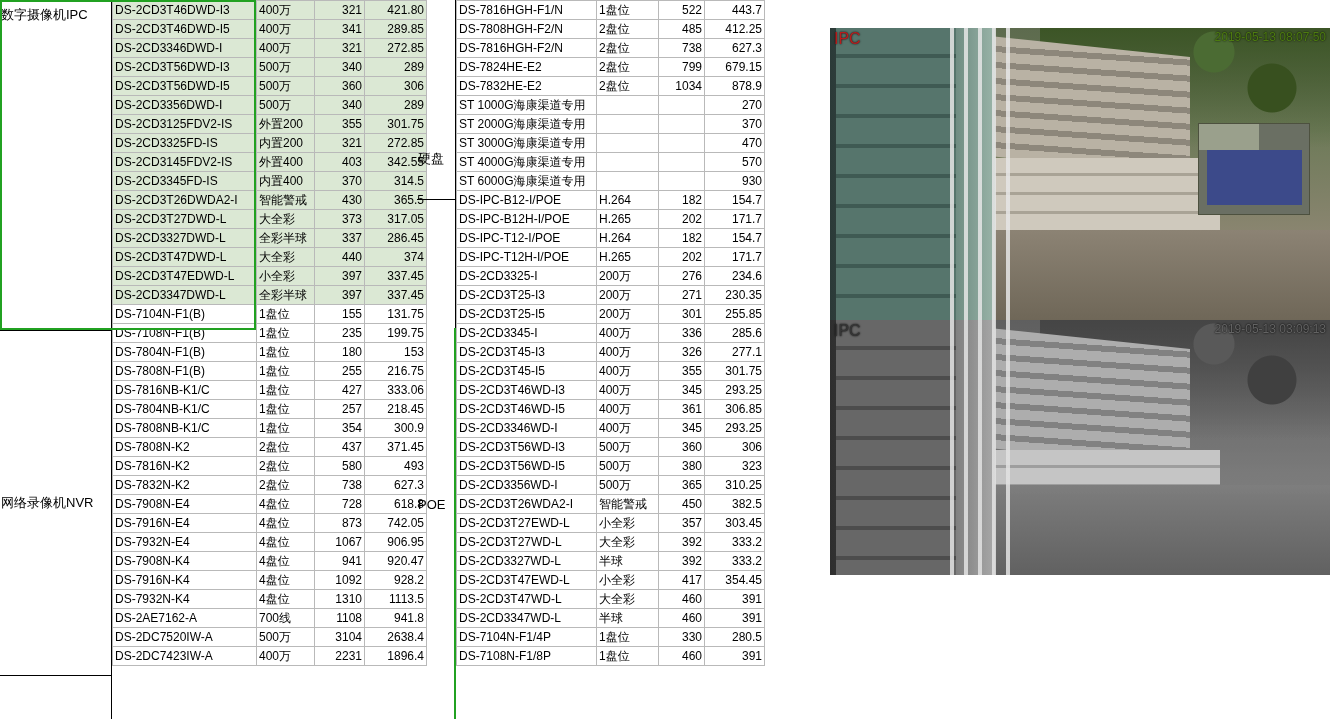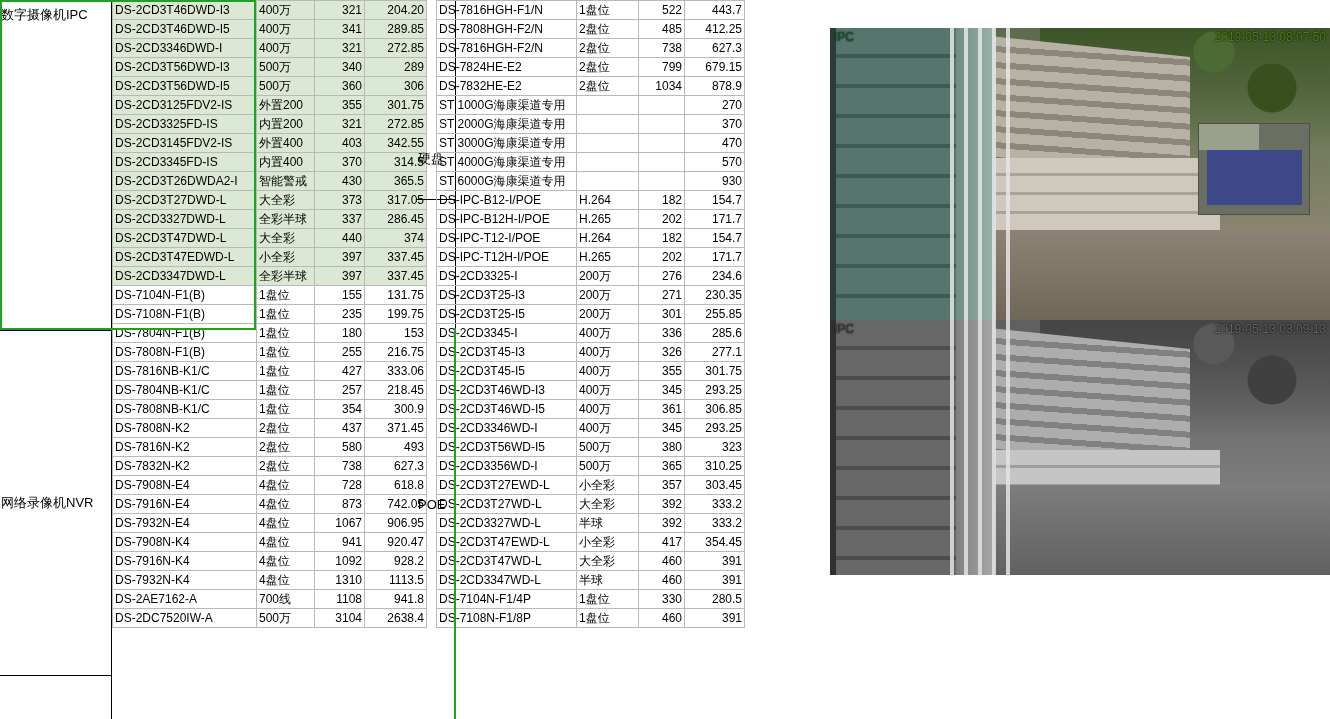--- a/index.html
+++ b/index.html
@@ -37,21 +37,21 @@
   }
   td.name{width:144px;text-align:left;}
   td.spec{width:58px;text-align:left;}
   td.n1{width:50px;text-align:right;}
   td.n2{width:62px;text-align:right;}
   .hl{background:#dbe8d4;}
 
   
   .tblA{position:absolute;left:112px;top:0;}
   
-  .tblB{position:absolute;left:436px;top:0;border-radius:15px;}
+  .tblB{position:absolute;left:456px;top:0;border-radius:15px;}
   .tblB td.name{width:140px;}
   .tblB td.spec{width:62px;}
   .tblB td.n1{width:46px;}
   .tblB td.n2{width:60px;}
 
   
   .sel-left{
     position:absolute;left:0;top:0;width:256px;height:330px;
     border:2px solid #21a121;box-sizing:border-box;pointer-events:none;
   }
@@ -69,21 +69,21 @@
 
   
   .vrule{position:absolute;left:455px;top:0;width:1px;height:719px;background:#000;}
   .hrule{position:absolute;left:417px;top:199px;width:39px;height:1px;background:#000;}
 
   
   .cam{position:absolute;overflow:hidden;}
   #cam-top{left:830px;top:28px;width:500px;height:292px;}
   #cam-bottom{left:830px;top:320px;width:500px;height:255px;}
   .cam .label{
-    position:absolute;left:4px;top:2px;color:#14532d;font-size:12px;
+    position:absolute;left:4px;top:2px;color:#b91c1c;font-size:16px;
     font-family:"Liberation Sans",sans-serif;text-shadow:0 0 2px #000;
   }
   .cam .ts{
     position:absolute;right:4px;top:2px;color:#4d7c0f;font-size:12px;
     font-family:"Liberation Sans",sans-serif;text-shadow:0 0 2px #000;
   }
   
   .scene{position:absolute;left:0;top:0;width:100%;height:100%;}
   .sky{position:absolute;left:0;top:0;width:100%;height:100%;
        background:linear-gradient(180deg,#5d6b4e 0%,#6d7a58 35%,#8a8570 70%,#9a9383 100%);}
@@ -128,21 +128,21 @@
       <span></span>
     </div>
   </div>
 
   <table class="sheet tblA">
     <tbody id="tblA-body">
         <tr>
           <td class="name hl">DS-2CD3T46DWD-I3</td>
           <td class="spec hl">400万</td>
           <td class="n1 hl">321</td>
-          <td class="n2 hl">204.20</td>
+          <td class="n2 hl">421.80</td>
         </tr>
         <tr>
           <td class="name hl">DS-2CD3T46DWD-I5</td>
           <td class="spec hl">400万</td>
           <td class="n1 hl">341</td>
           <td class="n2 hl">289.85</td>
         </tr>
         <tr>
           <td class="name hl">DS-2CD3346DWD-I</td>
           <td class="spec hl">400万</td>
@@ -155,20 +155,26 @@
           <td class="n1 hl">340</td>
           <td class="n2 hl">289</td>
         </tr>
         <tr>
           <td class="name hl">DS-2CD3T56DWD-I5</td>
           <td class="spec hl">500万</td>
           <td class="n1 hl">360</td>
           <td class="n2 hl">306</td>
         </tr>
         <tr>
+          <td class="name hl">DS-2CD3356DWD-I</td>
+          <td class="spec hl">500万</td>
+          <td class="n1 hl">340</td>
+          <td class="n2 hl">289</td>
+        </tr>
+        <tr>
           <td class="name hl">DS-2CD3125FDV2-IS</td>
           <td class="spec hl">外置200</td>
           <td class="n1 hl">355</td>
           <td class="n2 hl">301.75</td>
         </tr>
         <tr>
           <td class="name hl">DS-2CD3325FD-IS</td>
           <td class="spec hl">内置200</td>
           <td class="n1 hl">321</td>
           <td class="n2 hl">272.85</td>
@@ -322,20 +328,26 @@
           <td class="spec">700线</td>
           <td class="n1">1108</td>
           <td class="n2">941.8</td>
         </tr>
         <tr>
           <td class="name">DS-2DC7520IW-A</td>
           <td class="spec">500万</td>
           <td class="n1">3104</td>
           <td class="n2">2638.4</td>
         </tr>
+        <tr>
+          <td class="name">DS-2DC7423IW-A</td>
+          <td class="spec">400万</td>
+          <td class="n1">2231</td>
+          <td class="n2">1896.4</td>
+        </tr>
       </tbody>
   </table>
 
   <div class="vrule"></div>
   <div class="hrule"></div>
 
   <div class="midlabel" id="lbl-disk">硬盘</div>
   <div class="midlabel" id="lbl-poe">POE</div>
 
   <table class="sheet tblB">
@@ -472,30 +484,42 @@
           <td class="n1">361</td>
           <td class="n2">306.85</td>
         </tr>
         <tr>
           <td class="name">DS-2CD3346WD-I</td>
           <td class="spec">400万</td>
           <td class="n1">345</td>
           <td class="n2">293.25</td>
         </tr>
         <tr>
+          <td class="name">DS-2CD3T56WD-I3</td>
+          <td class="spec">500万</td>
+          <td class="n1">360</td>
+          <td class="n2">306</td>
+        </tr>
+        <tr>
           <td class="name">DS-2CD3T56WD-I5</td>
           <td class="spec">500万</td>
           <td class="n1">380</td>
           <td class="n2">323</td>
         </tr>
         <tr>
           <td class="name">DS-2CD3356WD-I</td>
           <td class="spec">500万</td>
           <td class="n1">365</td>
           <td class="n2">310.25</td>
+        </tr>
+        <tr>
+          <td class="name">DS-2CD3T26WDA2-I</td>
+          <td class="spec">智能警戒</td>
+          <td class="n1">450</td>
+          <td class="n2">382.5</td>
         </tr>
         <tr>
           <td class="name">DS-2CD3T27EWD-L</td>
           <td class="spec">小全彩</td>
           <td class="n1">357</td>
           <td class="n2">303.45</td>
         </tr>
         <tr>
           <td class="name">DS-2CD3T27WD-L</td>
           <td class="spec">大全彩</td>

